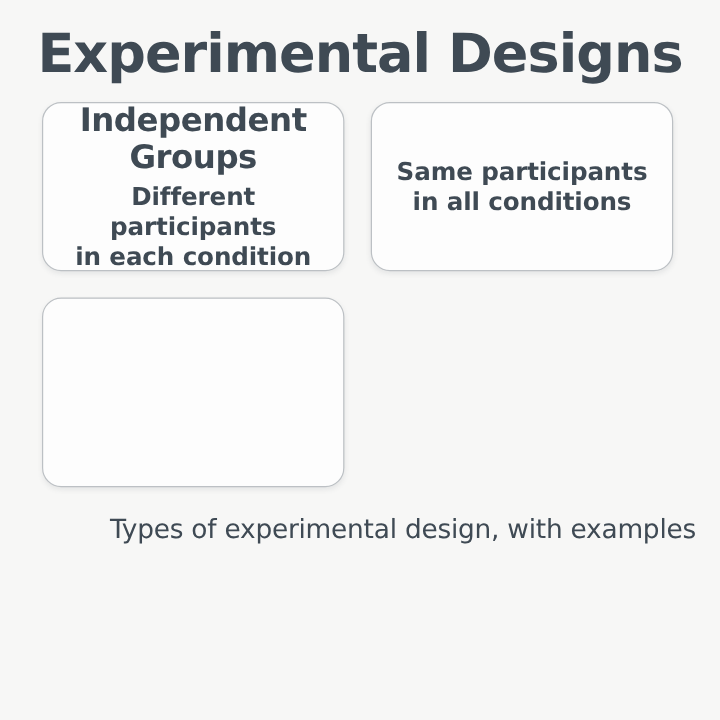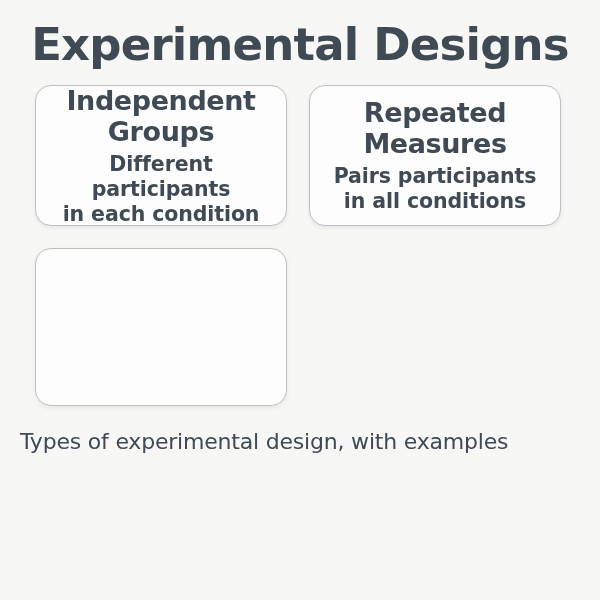--- a/index.html
+++ b/index.html
@@ -76,21 +76,21 @@
     line-height: 25px;
     letter-spacing: -0.1px;
     color: #3f4a54;
     white-space: pre-line;
     text-align: center;
   }
 
   
   .caption-block {
     margin-top: 22px;
-    text-align: left;
+    text-align: right;
     padding: 0 20px;
   }
   .caption-text {
     font-size: 22px;
     font-weight: 400;
     line-height: 28px;
     letter-spacing: -0.2px;
     color: #3f4a54;
     white-space: nowrap;
   }
@@ -107,23 +107,21 @@
   <div class="card-grid">
 
     <div class="card">
       <div class="card-heading">Independent
 Groups</div>
       <div class="card-body">Different participants
 in each condition</div>
     </div>
 
     <div class="card">
-      <div class="card-heading">Repeated
-Measures</div>
-      <div class="card-body">Pairs participants
+      <div class="card-body">Same participants
 in all conditions</div>
     </div>
 
     <div class="card">
     </div>
 
 
   </div>
 
   <div class="caption-block">

